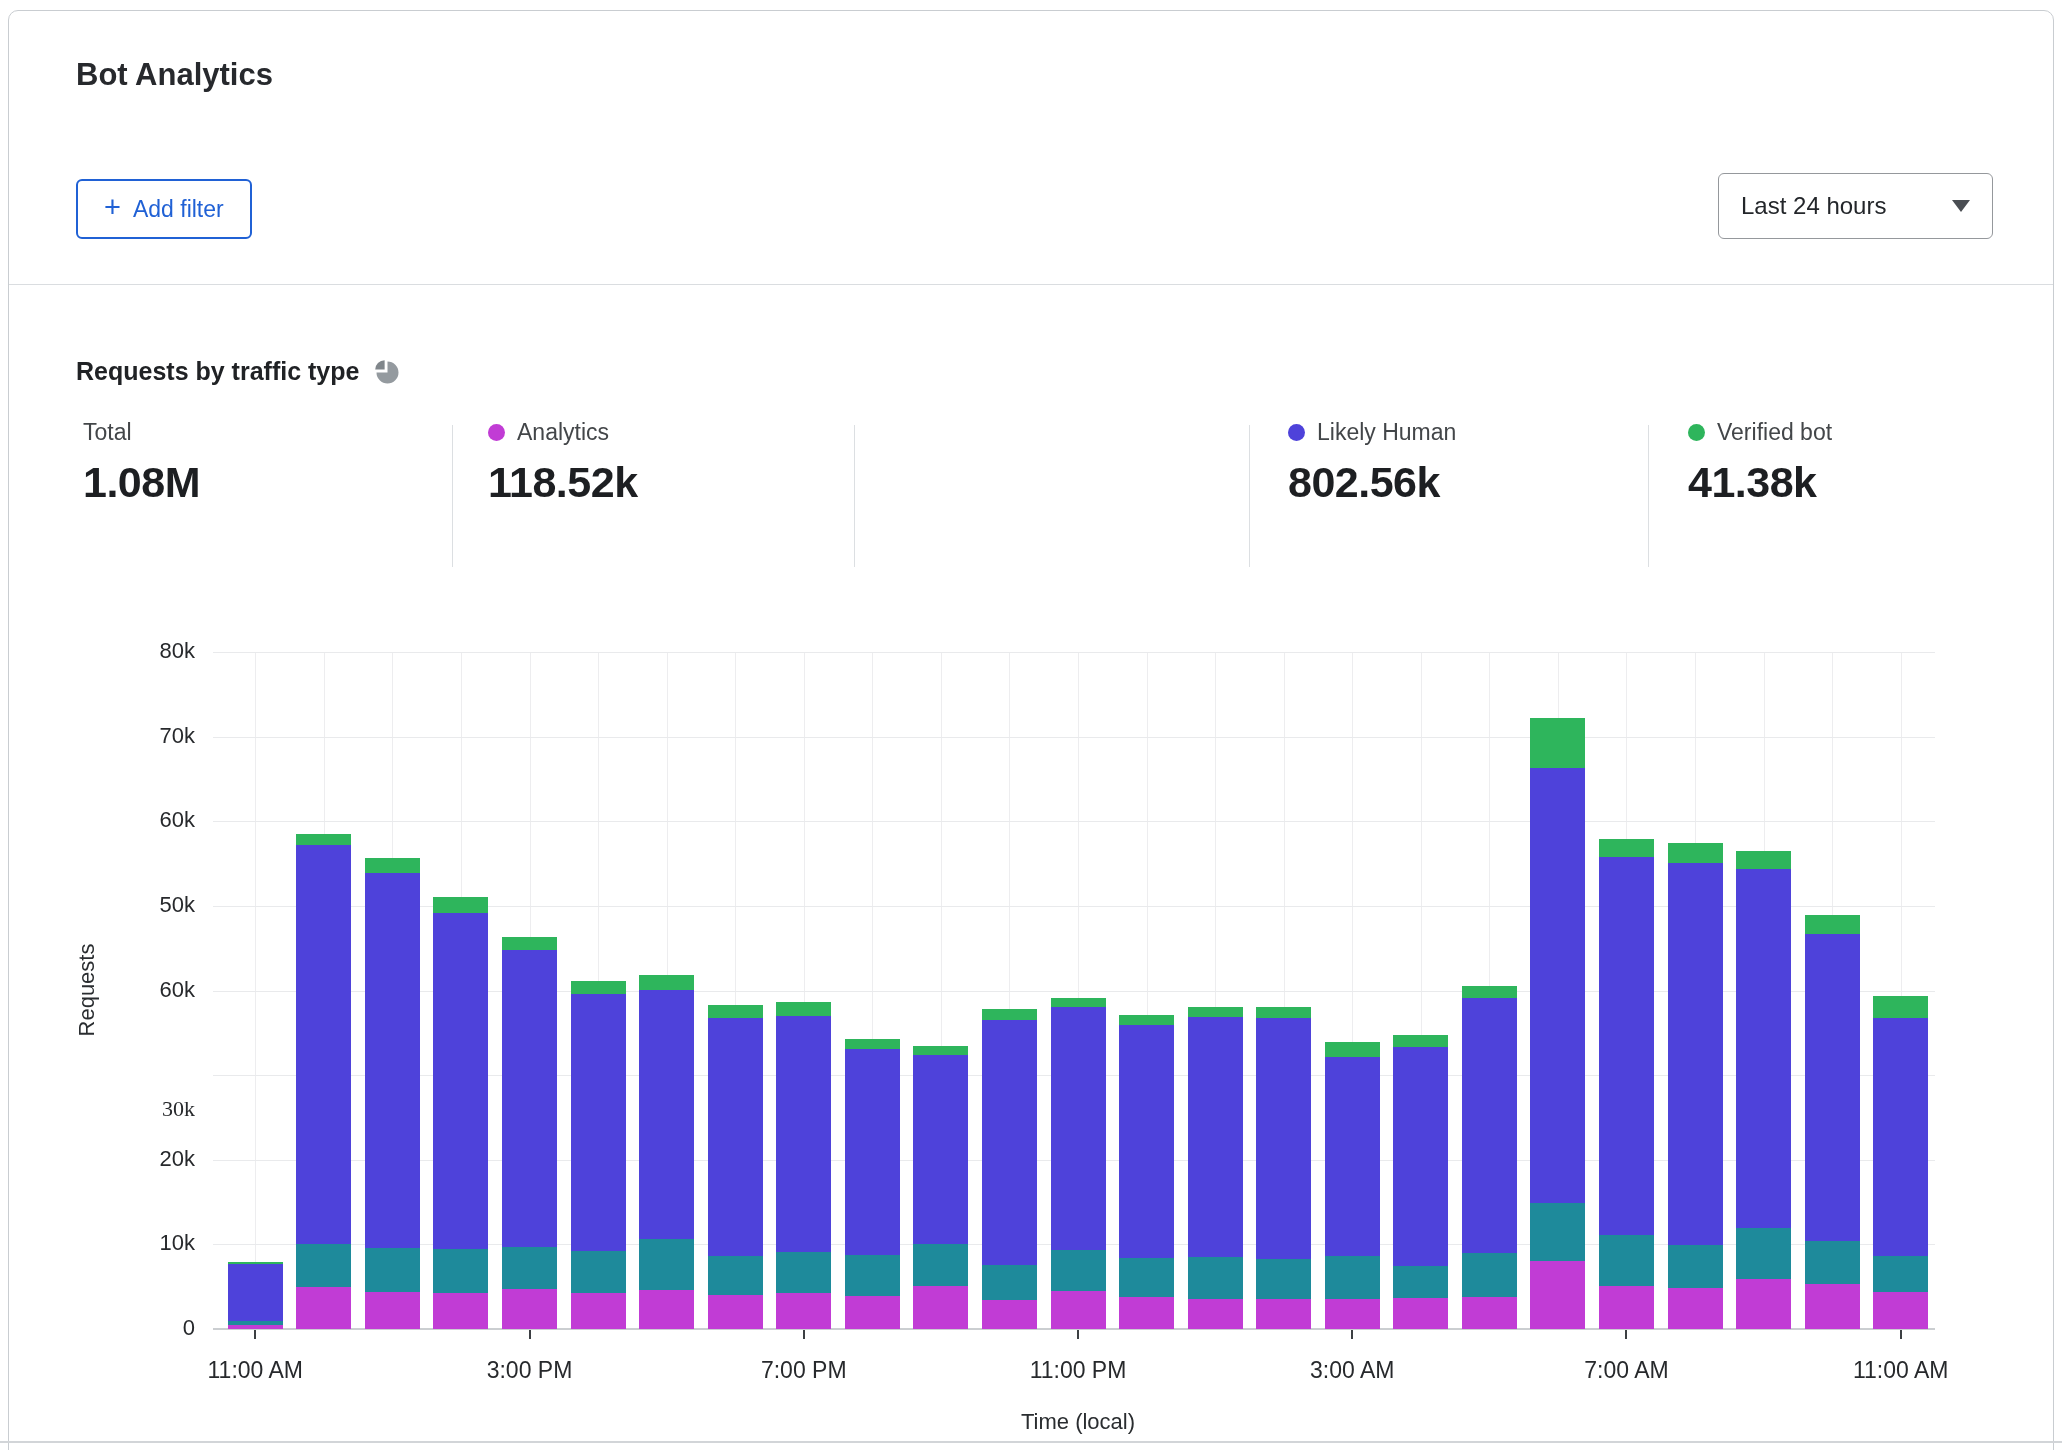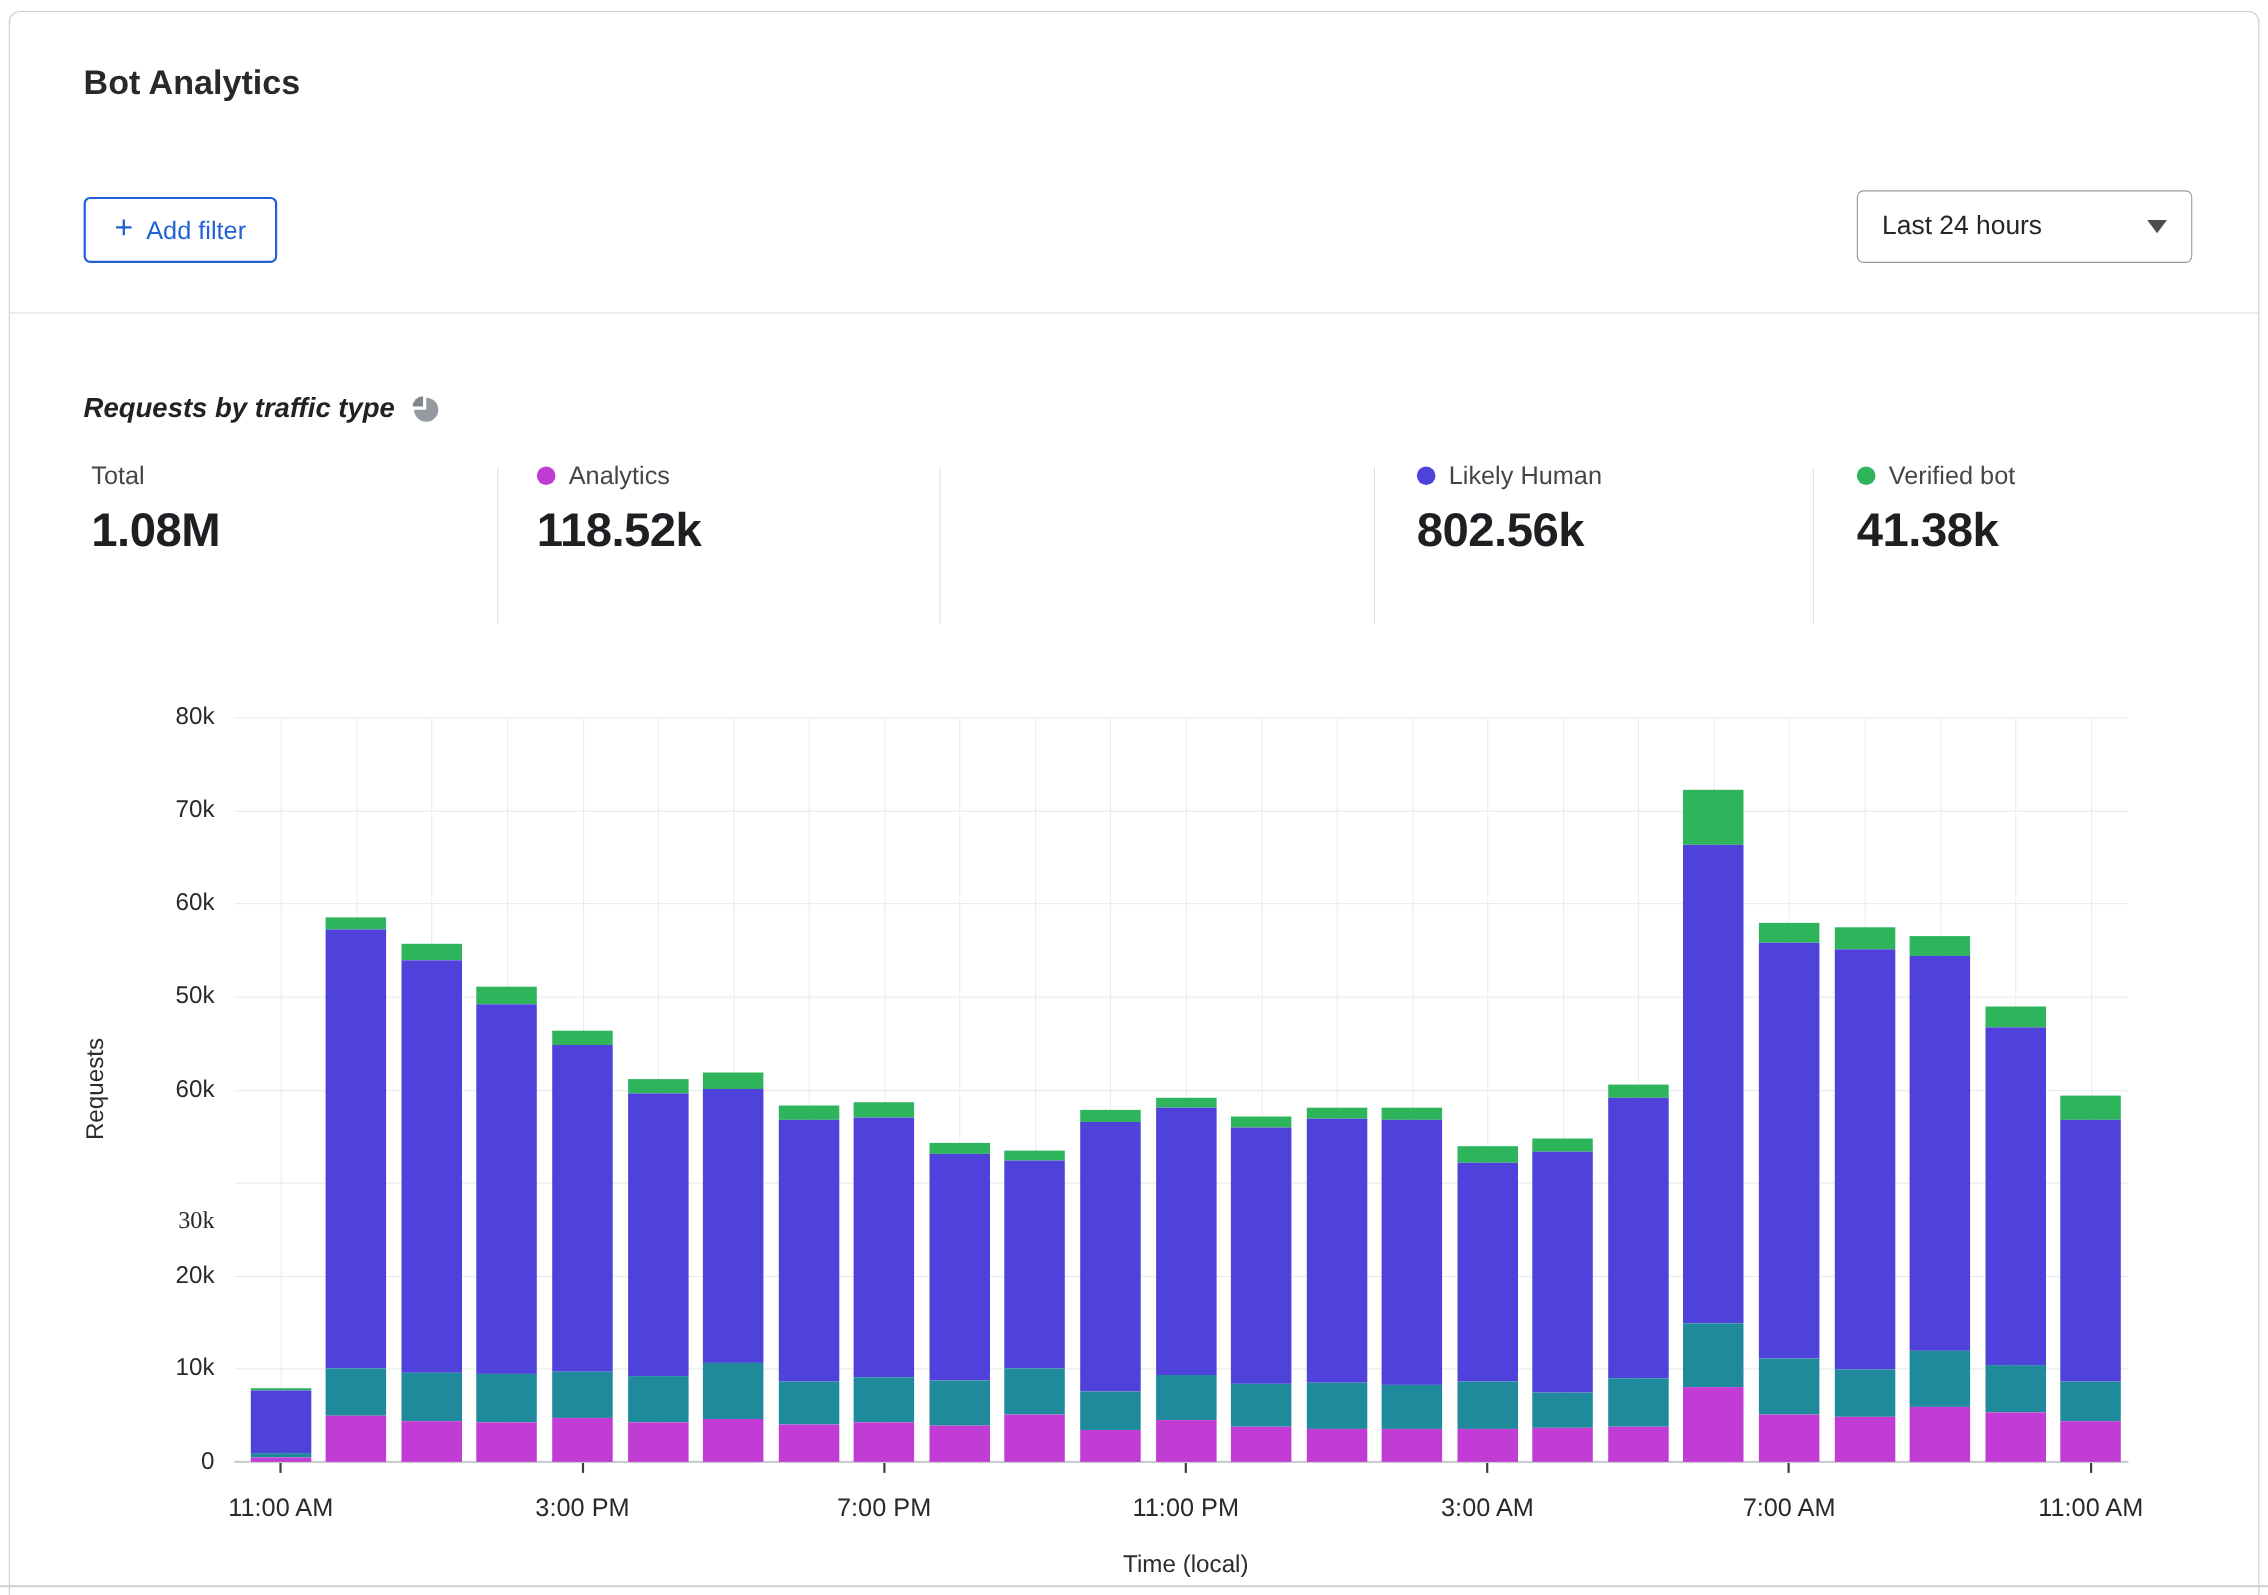--- a/index.html
+++ b/index.html
@@ -9,28 +9,28 @@
           background:#fff; border:1px solid #c9cdd1; border-radius:10px 10px 0 0; }
   .page-title { position:absolute; left:67px; top:46px; font-size:31px; font-weight:700; color:#27292d; }
   .header-links { position:absolute; right:56px; top:62px; display:flex; gap:46px; align-items:center; }
   .hlink { display:flex; align-items:center; gap:12px; color:#2061d5; font-size:23px; cursor:pointer; text-decoration:none; }
   .hlink svg { width:26px; height:26px; fill:#2061d5; }
   .add-filter { position:absolute; left:67px; top:168px; height:60px; padding:0 26px;
                 display:inline-flex; align-items:center; gap:12px; background:#fff;
                 border:2px solid #2061d5; border-radius:6px; color:#2061d5; font-size:23px; cursor:pointer;
                 font-family:inherit; }
   .add-filter .plus { font-size:29px; font-weight:400; line-height:1; margin-top:-3px; }
-  .select { position:absolute; right:60px; top:162px; width:305px; height:66px; background:#fff;
+  .select { position:absolute; right:60px; top:162px; width:275px; height:66px; background:#fff;
             border:1px solid #95989c; border-radius:6px; display:flex; align-items:center;
             padding:0 22px; font-size:24px; color:#23262a; cursor:pointer; }
   .select .caret { margin-left:auto; width:0; height:0; border-left:9px solid transparent;
                    border-right:9px solid transparent; border-top:12px solid #4a4e53; }
   .hdr-divider { position:absolute; left:0; right:0; top:273px; height:1px; background:#dadde0; }
   .section-heading { position:absolute; left:67px; top:346px; font-size:25px; font-weight:700; color:#202225;
-                     display:flex; align-items:center; gap:14px;font-style:italic; }
+                     display:flex; align-items:center; gap:14px; }
   .section-heading svg { width:27px; height:27px; }
   .stats-row { position:absolute; left:0; top:408px; width:100%; height:150px; }
   .stat-col { position:absolute; top:0; }
   .stat-label { display:flex; align-items:center; gap:12px; font-size:23px; color:#434649; }
   .dot { width:17px; height:17px; border-radius:50%; display:inline-block; }
   .stat-value { margin-top:12px; font-size:43px; font-weight:700; color:#1d1f22; letter-spacing:-0.5px; }
   .stat-divider { position:absolute; top:6px; height:142px; width:1px; background:#dcdfe2; }
   
   .chart-canvas { position:absolute; left:0; top:0; width:100%; height:100%; }
   .gridline-h { position:absolute; height:1px; background:#e9eaec; }

